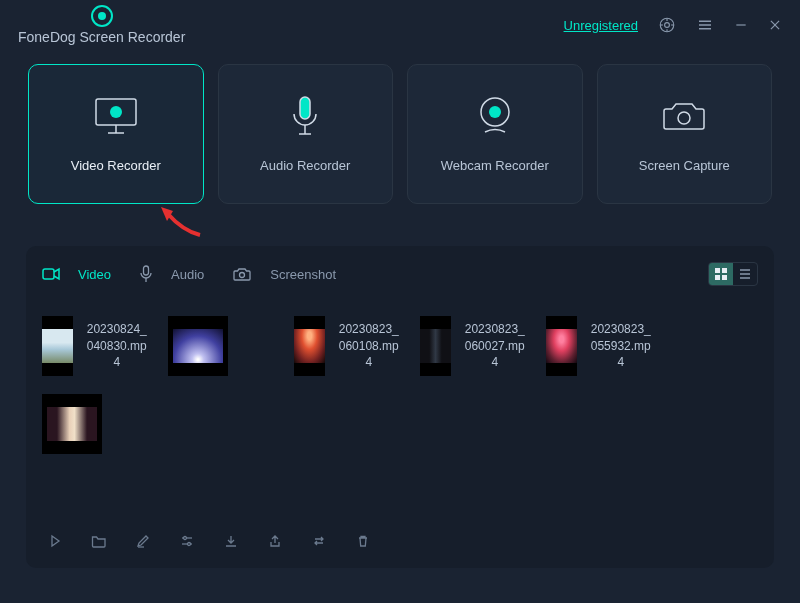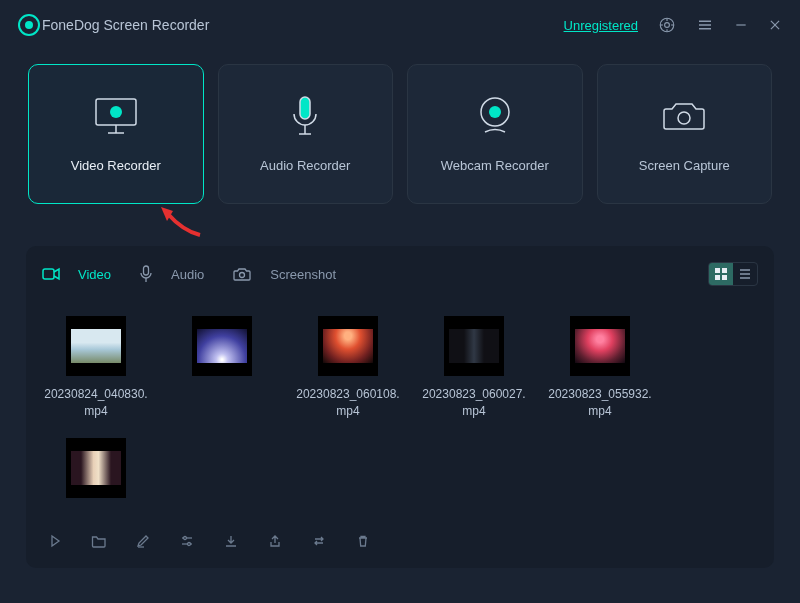--- a/index.html
+++ b/index.html
@@ -16,20 +16,21 @@
       display: flex;
       align-items: center;
       justify-content: space-between;
       padding: 10px 18px;
       height: 50px;
     }
     .title-left {
       display: flex;
       align-items: center;
       gap: 2px;
+      flex-direction: column;
     }
     .logo-icon {
       width: 22px;
       height: 22px;
       border: 2px solid #00e6c7;
       border-radius: 50%;
       position: relative;
     }
     .logo-icon::after {
       content: '';
@@ -146,21 +147,21 @@
       display: flex;
       gap: 18px;
       padding: 18px 0 0 0;
       flex-wrap: wrap;
       flex: 1;
       align-content: flex-start;
     }
     .thumb-item {
       width: 108px;
       display: flex;
-      flex-direction: column;
+      flex-direction: row;
       align-items: center;
       gap: 10px;
       cursor: pointer;
     }
     .thumb-box {
       width: 60px;
       height: 60px;
       background: #000;
       display: flex;
       align-items: center;

